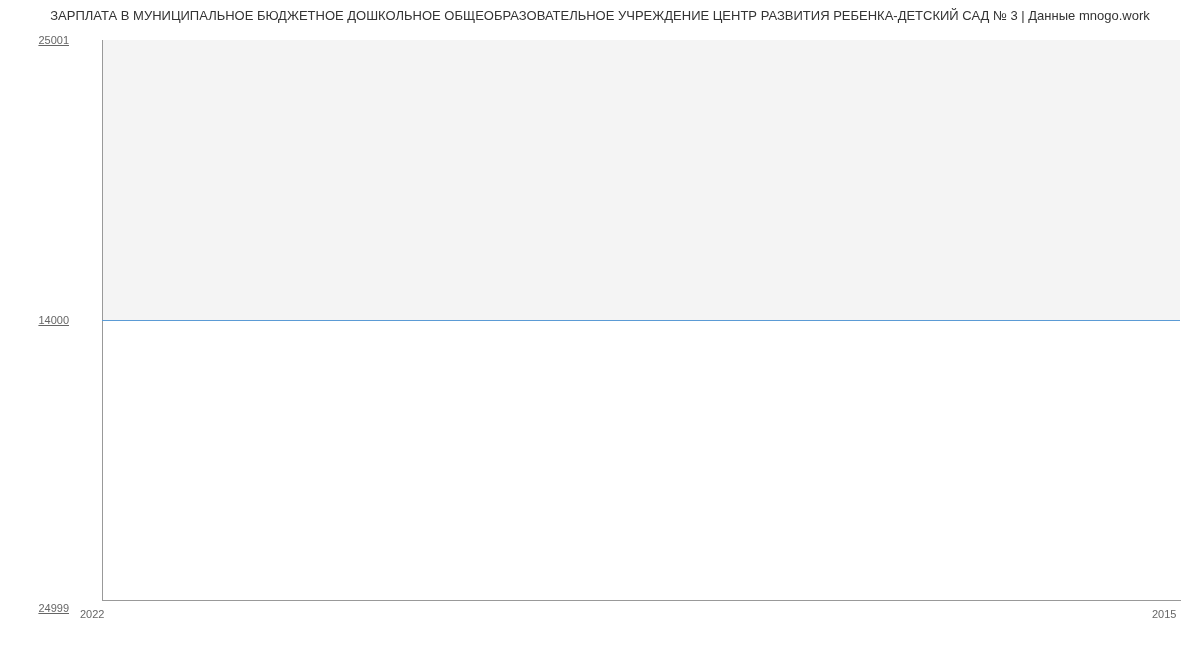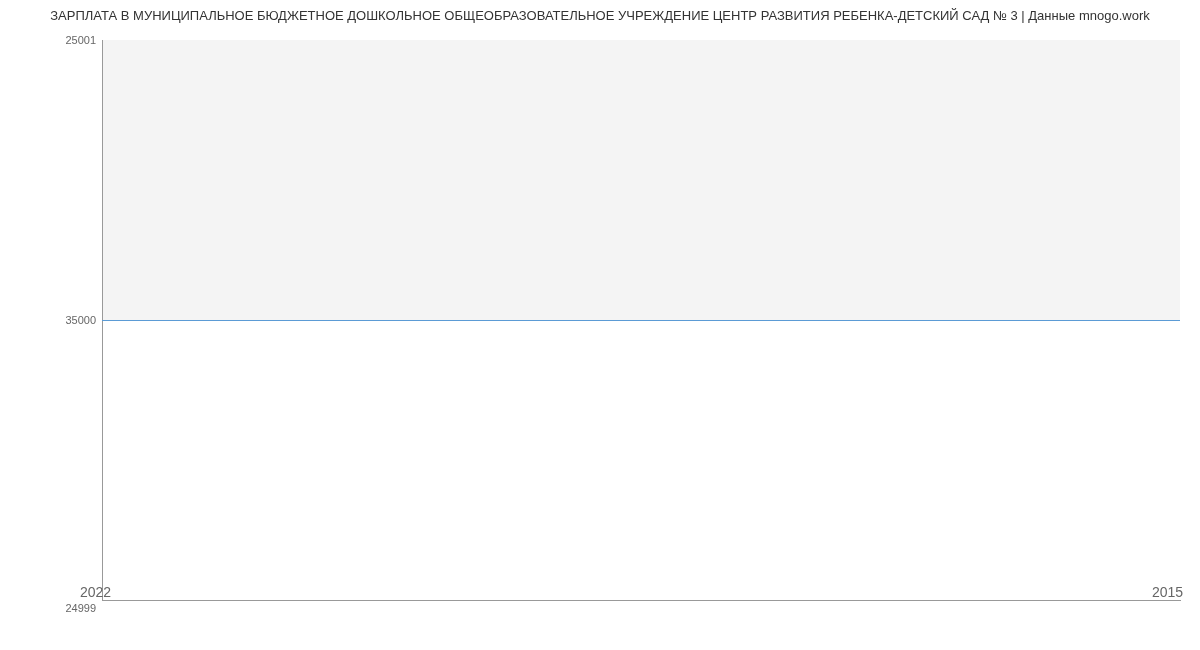--- a/index.html
+++ b/index.html
@@ -31,33 +31,34 @@
       top: 40px;
       left: 102px;
       width: 1078px;
       height: 560px;
       background: #f4f4f4;
       border-left: 1px solid #999999;
       border-bottom: 1px solid #999999;
     }
     .y-tick-label {
       position: absolute;
-      right: 1104px;
+      right: 1131px;
       font-size: 11px;
       color: #666666;
       text-align: right;
       transform: translateY(-50%);
+      text-decoration: underline;
     }
     .y-tick-25001 { top: 40px; }
     .y-tick-25000 { top: 320px; }
     .y-tick-24999 { top: 600px; margin-top: 8px; }
     .x-tick-label {
       position: absolute;
-      top: 584px;
-      font-size: 14px;
+      top: 608px;
+      font-size: 11px;
       color: #666666;
     }
     .x-tick-2022 { left: 80px; }
     .x-tick-2023 { left: 1152px; }
     .data-line {
       position: absolute;
       top: 320px;
       left: 102px;
       width: 1078px;
       height: 0;
@@ -86,18 +87,18 @@
 <div class="chart-container">
   <div class="chart-title">ЗАРПЛАТА В МУНИЦИПАЛЬНОЕ БЮДЖЕТНОЕ ДОШКОЛЬНОЕ ОБЩЕОБРАЗОВАТЕЛЬНОЕ УЧРЕЖДЕНИЕ ЦЕНТР РАЗВИТИЯ РЕБЕНКА-ДЕТСКИЙ САД № 3 | Данные mnogo.work</div>
 
   <div class="upper-area"></div>
   <div class="lower-area"></div>
   <div class="plot-area" style="background: transparent;"></div>
 
   <div class="data-line"></div>
 
   <div class="y-tick-label y-tick-25001">25001</div>
-  <div class="y-tick-label y-tick-25000">35000</div>
+  <div class="y-tick-label y-tick-25000">14000</div>
   <div class="y-tick-label y-tick-24999">24999</div>
 
   <div class="x-tick-label x-tick-2022">2022</div>
   <div class="x-tick-label x-tick-2023">2015</div>
 </div>
 
 </body></html>

